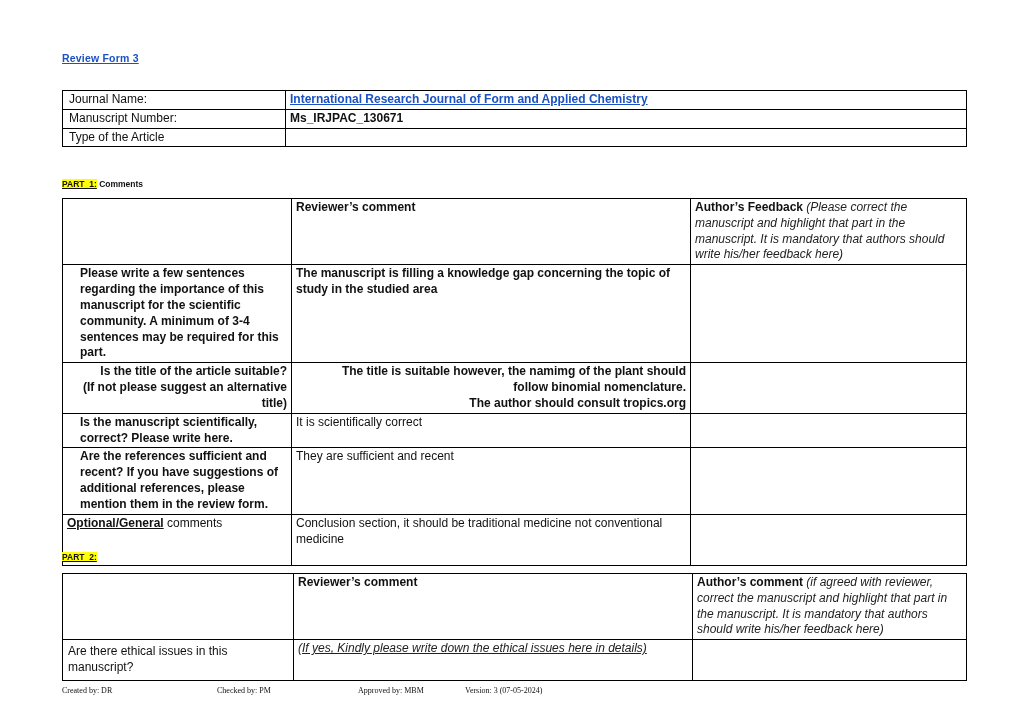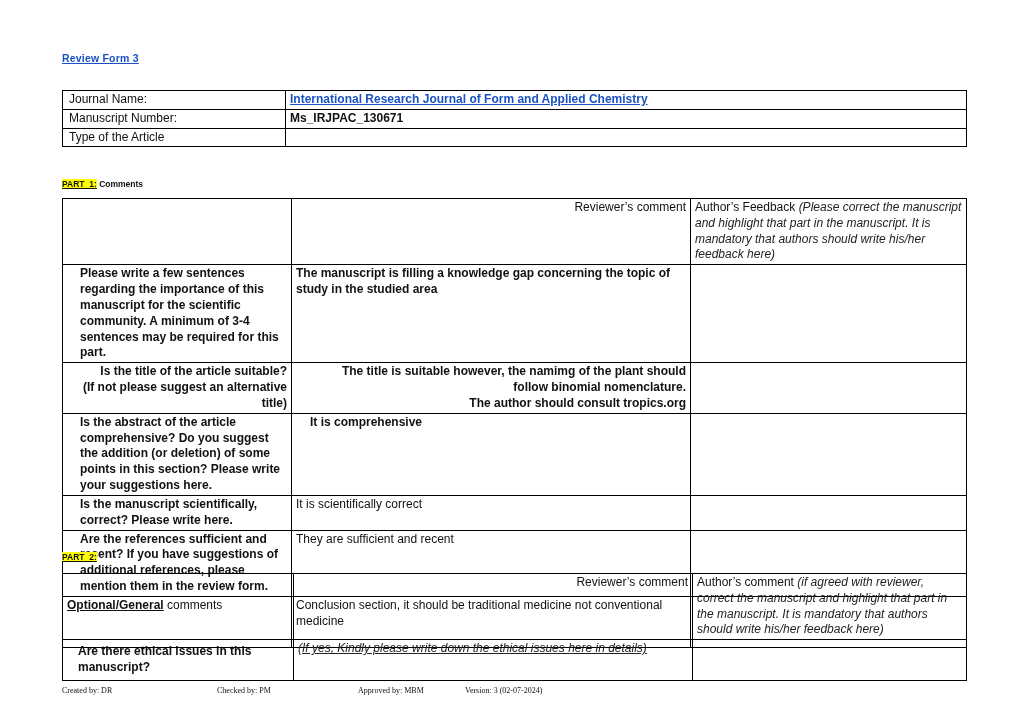--- a/index.html
+++ b/index.html
@@ -45,31 +45,31 @@
   .hl {
     background:#FFFF00;
     text-decoration:underline;
     white-space:pre;
   }
 
   
   .part1-table { position:absolute; left:62px; top:198px; width:904px; }
   .part2-table { position:absolute; left:62px; top:573px; width:904px; }
 
-  .colhead { font-weight:normal;text-align:right; }
+  .colhead { font-weight:bold; }
   .note { font-weight:normal; font-style:italic; color:#222; }
 
   td.q { font-weight:bold; padding-left:17px; }
   td.q-flush { padding-left:4px; }
   .u-bold { font-weight:bold; text-decoration:underline; }
   td.c-bold { font-weight:bold; }
   td.c-indent { padding-left:18px; }
   .pre { white-space:pre-line;text-align:right; }
 
-  .part2-table td.q2 { font-weight:bold; vertical-align:middle; padding-left:15px; }
+  .part2-table td.q2 { font-weight:normal; vertical-align:middle; padding-left:5px; }
   .ethics-hint { font-style:italic; text-decoration:underline; color:#222; }
 
   
   .footer {
     position:absolute; left:62px; top:686px; width:904px; height:14px;
     font-family:"Liberation Serif", serif; font-size:8px; color:#111;
   }
   .footer span { position:absolute; top:0; }
   .f-created { left:0; }
   .f-checked { left:155px; }
@@ -126,25 +126,20 @@
       <td class="c-bold">The manuscript is filling a knowledge gap concerning the topic of study in the studied area</td>
       <td></td>
     </tr>
     <tr style="height:26px">
       <td class="q pre">Is the title of the article suitable?
 (If not please suggest an alternative title)</td>
       <td class="c-bold c-indent pre">The title is suitable however, the namimg of the plant should follow binomial nomenclature.
 The author should consult tropics.org</td>
       <td></td>
     </tr>
-    <tr style="height:56px">
-      <td class="q">Is the abstract of the article comprehensive? Do you suggest the addition (or deletion) of some points in this section? Please write your suggestions here.</td>
-      <td class="c-bold c-indent">It is comprehensive</td>
-      <td></td>
-    </tr>
     <tr style="height:29px">
       <td class="q">Is the manuscript scientifically, correct? Please write here.</td>
       <td>It is scientifically correct</td>
       <td></td>
     </tr>
     <tr style="height:43px">
       <td class="q">Are the references sufficient and recent? If you have suggestions of additional references, please mention them in the review form.</td>
       <td>They are sufficient and recent</td>
       <td></td>
     </tr>
@@ -177,16 +172,16 @@
       <td><span class="ethics-hint">(If yes, Kindly please write down the ethical issues here in details)</span></td>
       <td></td>
     </tr>
   </tbody>
     </table>
 
   <div class="footer">
     <span class="f-created">Created by: DR</span>
     <span class="f-checked">Checked by: PM</span>
     <span class="f-approved">Approved by: MBM</span>
-    <span class="f-version">Version: 3 (02-07-2024)</span>
+    <span class="f-version">Version: 3 (07-05-2024)</span>
   </div>
 
 </div>
 
 </body></html>

